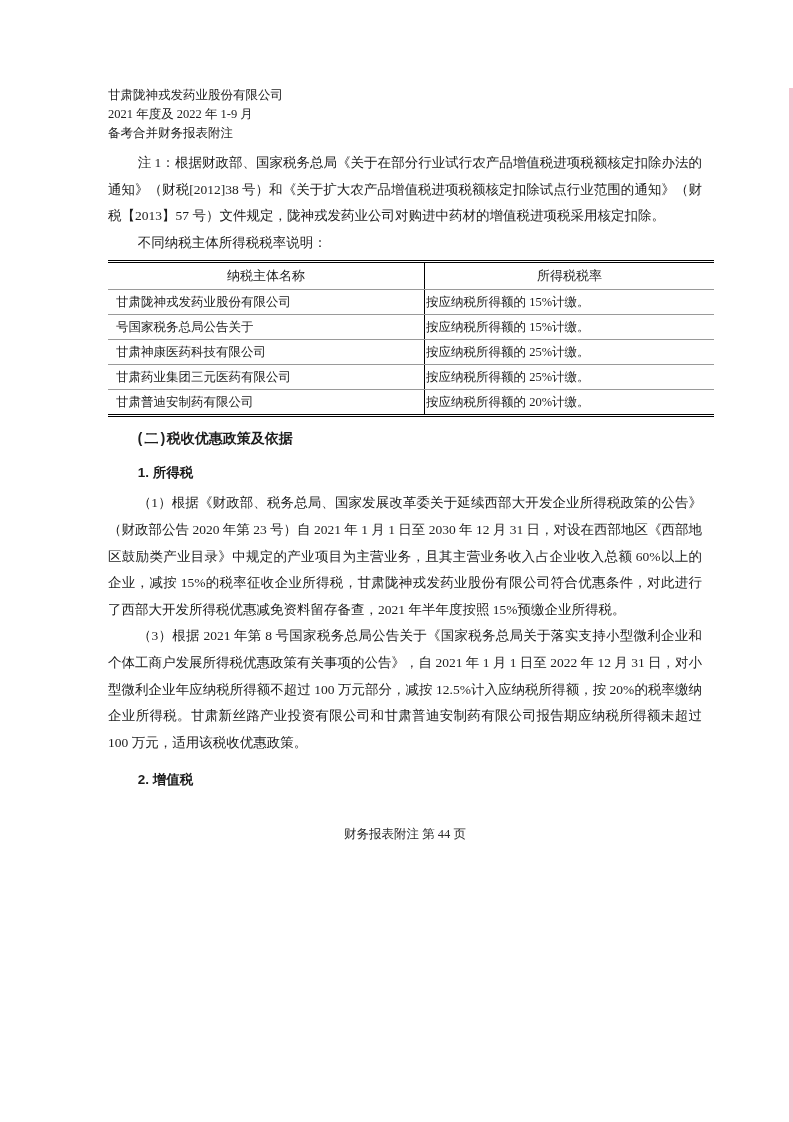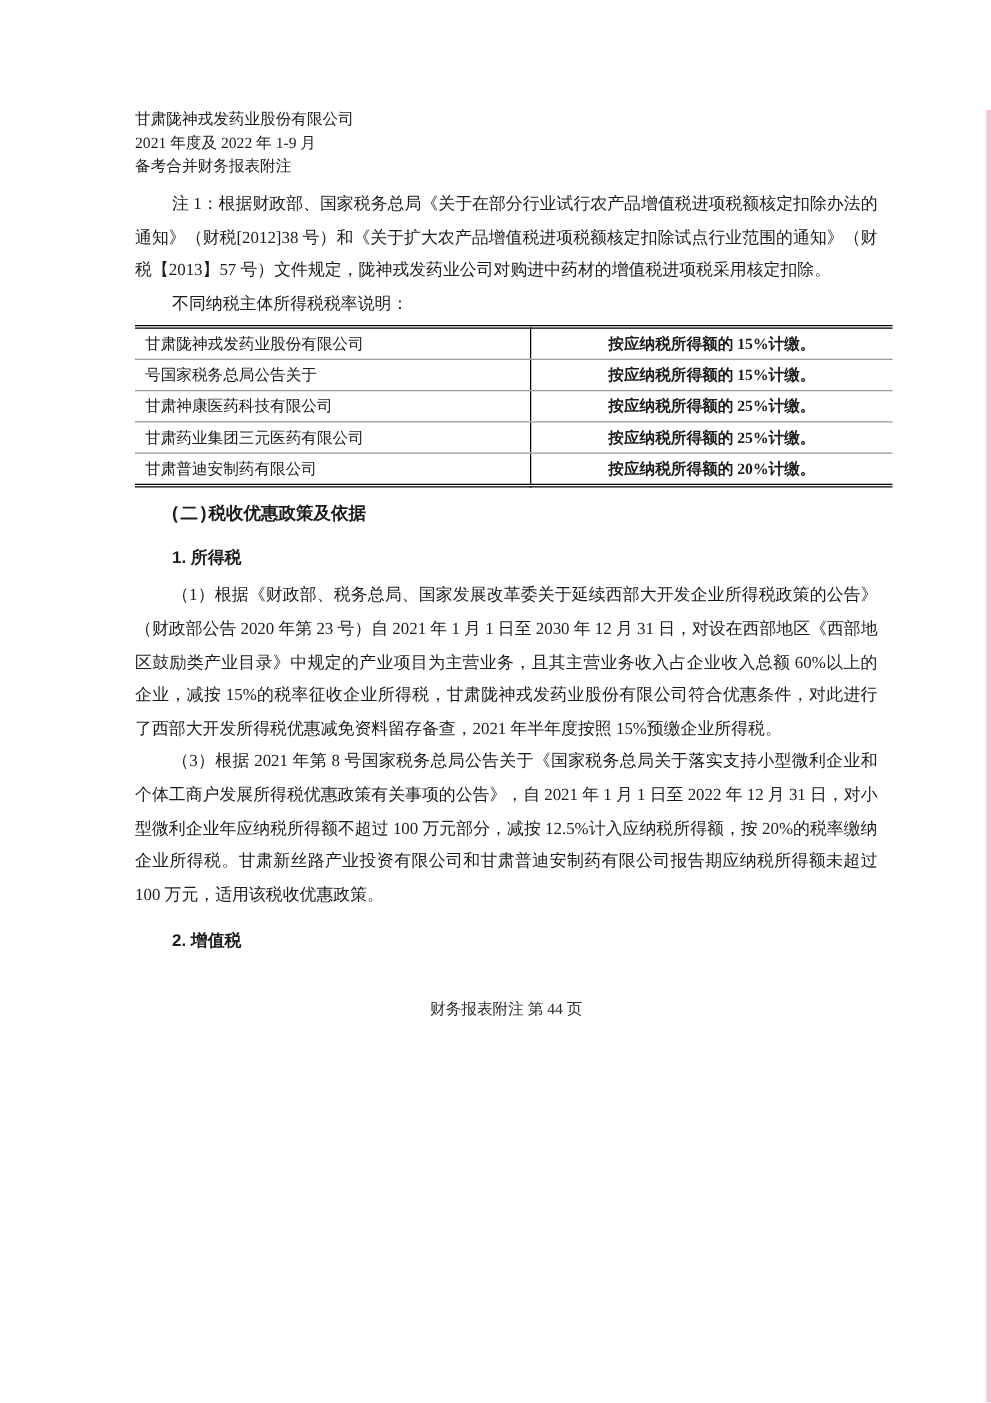--- a/index.html
+++ b/index.html
@@ -35,21 +35,21 @@
   }
   .note1{margin-top:7px;}
   .intro-line{text-align:left;}
 
   .entity-table{margin-top:4px;border-top:3px double #000;border-bottom:3px double #000;}
   .entity-table th{font-weight:normal;font-size:13px;text-align:center;height:24px;
     border-bottom:1px solid #9a9a9a;vertical-align:middle;}
   .entity-table td{height:22px;vertical-align:middle;border-bottom:1px solid #9a9a9a;}
   .entity-table tr:last-child td{border-bottom:none;}
   .c-entity{width:300px;text-align:left;padding:0 8px;}
-  .c-itrate{width:287px;text-align:center;font-weight:bold;}
+  .c-itrate{width:287px;}
 
   .h-sec{
     font-family:Liberation Mono, monospace;
     font-weight:bold;font-size:14px;line-height:20px;
     margin:12px 0 0 0;padding-left:2em;
   }
   .h-sub{
     font-family:"Liberation Sans","DejaVu Sans",sans-serif;
     font-weight:bold;font-size:13.5px;line-height:20px;
     margin:14px 0 0 0;padding-left:2.2em;
@@ -76,20 +76,24 @@
       <div>备考合并财务报表附注</div>
     </div>
 
 
     <p class="para note1">注 1：根据财政部、国家税务总局《关于在部分行业试行农产品增值税进项税额核定扣除办法的通知》（财税[2012]38 号）和《关于扩大农产品增值税进项税额核定扣除试点行业范围的通知》（财税【2013】57 号）文件规定，陇神戎发药业公司对购进中药材的增值税进项税采用核定扣除。</p>
 
     <p class="para intro-line">不同纳税主体所得税税率说明：</p>
 
     <table class="entity-table">
       <tbody>
+          <tr>
+        <th class="c-entity">纳税主体名称</th>
+        <th class="c-itrate v">所得税税率</th>
+      </tr>
       <tr>
         <td class="c-entity">甘肃陇神戎发药业股份有限公司</td>
         <td class="c-itrate v">按应纳税所得额的 15%计缴。</td>
       </tr>
       <tr>
         <td class="c-entity">号国家税务总局公告关于</td>
         <td class="c-itrate v">按应纳税所得额的 15%计缴。</td>
       </tr>
       <tr>
         <td class="c-entity">甘肃神康医药科技有限公司</td>

